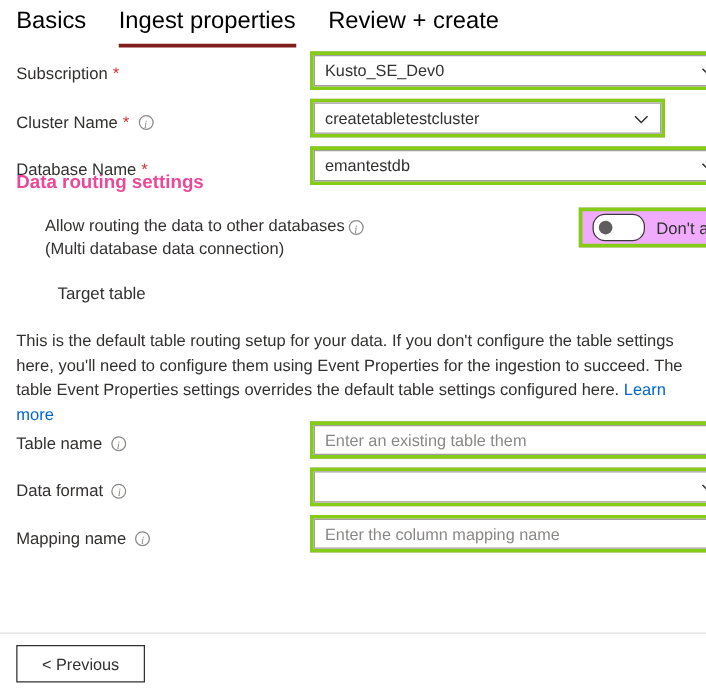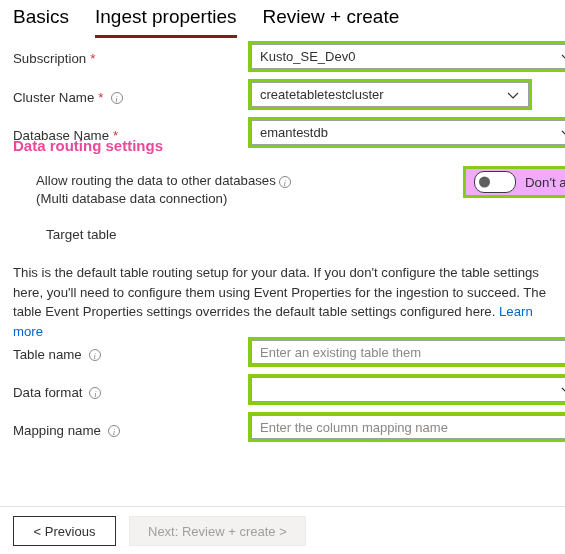--- a/index.html
+++ b/index.html
@@ -376,14 +376,13 @@
 </div>
 <div class="redbox" style="left:213px; top:412px; width:338px; height:30px;">
   <div class="field">
     <span class="value placeholder">Enter the column mapping name</span>
   </div>
 </div>
 
 <div class="divider"></div>
 <div class="footer">
   <button class="btn primary-outline">&lt; Previous</button>
-  <button class="btn disabled">Next: Review + create &gt;</button>
 </div>
 
 </body></html>

